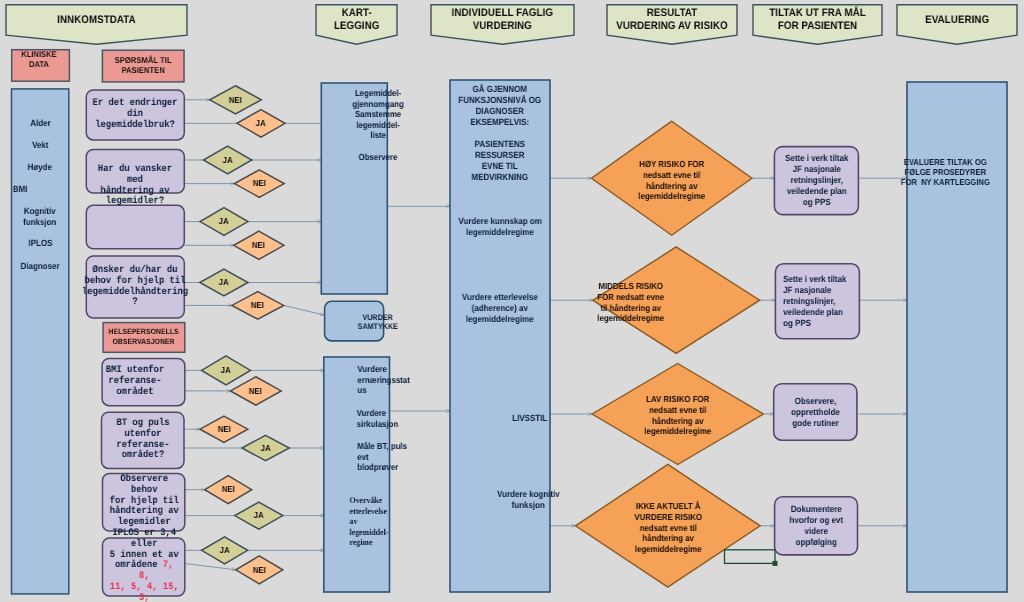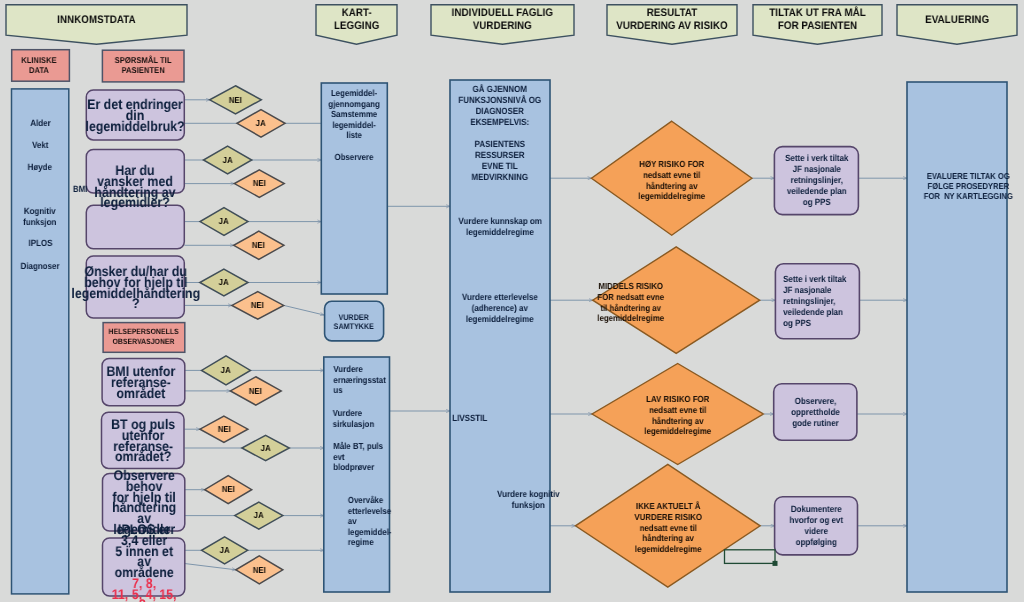--- a/index.html
+++ b/index.html
@@ -7,23 +7,23 @@
 body{width:1024px;height:602px;background:#d9dad9;overflow:hidden;
      font-family:"Liberation Sans",sans-serif;-webkit-font-smoothing:antialiased;text-rendering:geometricPrecision;}
 #stage{position:relative;width:1024px;height:602px;background:#d9dad9;}
 svg#shapes{position:absolute;left:0;top:0;width:1024px;height:602px;}
 .lbl{position:absolute;white-space:pre-line;text-align:center;color:#0d1f3c;
      font-weight:bold;line-height:1.185;pointer-events:none;}
 .lbl > span{display:inline-block;transform:scaleX(0.885);-webkit-font-smoothing:antialiased;will-change:transform;}
 .banner-lbl{font-size:11px;line-height:12.6px;letter-spacing:0.1px;color:#0c0c0c;}
 .header-lbl{font-size:8.5px;line-height:9.9px;color:#1a1110;letter-spacing:0.1px;}
 .panel-item{font-size:9px;margin-top:15px;}
-.q-lbl{font-size:14px;line-height:10.75px;}
+.q-lbl{font-size:10px;line-height:10.75px;font-family:Liberation Mono, monospace;}
 .dec-lbl{font-size:8.8px;color:#120d07;}
-.kart-lbl{font-size:8.9px;}
+.kart-lbl{font-size:8.9px;padding-left:24px;}
 .faglig-lbl{font-size:9px;line-height:11.05px;}
 .risk-lbl{font-size:8.9px;line-height:10.8px;color:#1b1007;}
 .tiltak-lbl{font-size:9px;line-height:10.95px;}
 .eval-lbl{font-size:8.6px;}
 .red{color:#ea2f4c;}
 </style>
 </head>
 <body>
 
 <div id="stage">
@@ -132,30 +132,30 @@
       <div class="lbl banner-lbl" style="left: 6px; top: 4.7px; width: 181px; height: 30.5px; display: flex; align-items: center; justify-content: center;"><span style="white-space: pre-line;">INNKOMSTDATA</span></div>
       <div class="lbl banner-lbl" style="left: 316px; top: 4.7px; width: 81px; height: 30.5px; display: flex; align-items: center; justify-content: center;"><span style="white-space: pre-line;">KART-
 LEGGING</span></div>
       <div class="lbl banner-lbl" style="left: 431px; top: 4.7px; width: 143px; height: 30.5px; display: flex; align-items: center; justify-content: center;"><span style="white-space: pre-line;">INDIVIDUELL FAGLIG
 VURDERING</span></div>
       <div class="lbl banner-lbl" style="left: 607px; top: 4.7px; width: 130px; height: 30.5px; display: flex; align-items: center; justify-content: center;"><span style="white-space: pre-line;">RESULTAT
 VURDERING AV RISIKO</span></div>
       <div class="lbl banner-lbl" style="left: 753px; top: 4.7px; width: 129px; height: 30.5px; display: flex; align-items: center; justify-content: center;"><span style="white-space: pre-line;">TILTAK UT FRA MÅL
 FOR PASIENTEN</span></div>
       <div class="lbl banner-lbl" style="left: 897px; top: 4.7px; width: 120px; height: 30.5px; display: flex; align-items: center; justify-content: center;"><span style="white-space: pre-line;">EVALUERING</span></div>
-      <div class="lbl header-lbl" style="left: 11.7px; top: 49.7px; width: 55px; height: 31.5px; display: flex; align-items: center; justify-content: center; font-size: 8.4px; line-height: 9.8px; border-radius: 7px;"><span style="white-space: pre-line;">KLINISKE
+      <div class="lbl header-lbl" style="left: 11.7px; top: 49.7px; width: 55px; height: 31.5px; display: flex; justify-content: center; font-size: 8.4px; line-height: 9.8px; border-radius: 7px;"><span style="white-space: pre-line;">KLINISKE
 DATA</span></div>
       <div class="lbl header-lbl" style="left: 102.4px; top: 50.2px; width: 81.6px; height: 31.7px; display: flex; align-items: center; justify-content: center; font-size: 8.5px; line-height: 9.9px;"><span style="white-space: pre-line;">SPØRSMÅL TIL
 PASIENTEN</span></div>
       <div class="lbl header-lbl" style="left: 103.1px; top: 322.6px; width: 81.7px; height: 29.7px; display: flex; align-items: center; justify-content: center; font-size: 7.7px; line-height: 10.1px;"><span style="white-space: pre-line;">HELSEPERSONELLS
 OBSERVASJONER</span></div>
       <div class="lbl panel-item" style="left: 11.5px; top: 103.3px; width: 57.3px; height: 11px; display: flex; align-items: flex-start; justify-content: center;"><span style="white-space: pre-line;">Alder</span></div>
       <div class="lbl panel-item" style="left: 11.5px; top: 125.2px; width: 57.3px; height: 11px; display: flex; align-items: flex-start; justify-content: center;"><span style="white-space: pre-line;">Vekt</span></div>
       <div class="lbl panel-item" style="left: 11.5px; top: 146.9px; width: 57.3px; height: 11px; display: flex; align-items: flex-start; justify-content: center;"><span style="white-space: pre-line;">Høyde</span></div>
-      <div class="lbl panel-item" style="left: 11.5px; top: 169px; width: 77px; height: 11px; display: flex; align-items: flex-start; justify-content: flex-end;"><span style="white-space: pre-line;">BMI</span></div>
+      <div class="lbl panel-item" style="left: 11.5px; top: 169px; width: 77px; height: 11px; display: flex; align-items: flex-start; justify-content: flex-start;"><span style="white-space: pre-line;">BMI</span></div>
       <div class="lbl panel-item" style="left: 11.5px; top: 190.9px; width: 57.3px; height: 11px; display: flex; align-items: flex-start; justify-content: center;"><span style="white-space: pre-line;">Kognitiv
 funksjon</span></div>
       <div class="lbl panel-item" style="left: 11.5px; top: 223.1px; width: 57.3px; height: 11px; display: flex; align-items: flex-start; justify-content: center;"><span style="white-space: pre-line;">IPLOS</span></div>
       <div class="lbl panel-item" style="left: 11.5px; top: 245.7px; width: 57.3px; height: 11px; display: flex; align-items: flex-start; justify-content: center;"><span style="white-space: pre-line;">Diagnoser</span></div>
       <div class="lbl q-lbl" style="left: 86.3px; top: 89.9px; width: 98px; height: 50px; display: flex; align-items: center; justify-content: center;"><span style="white-space: pre-line;">Er det endringer din
 legemiddelbruk?</span></div>
       <div class="lbl q-lbl" style="left: 86.3px; top: 149.5px; width: 98px; height: 43.5px; display: flex; align-items: center; justify-content: center; margin-top: 15px;"><span style="white-space: pre-line;">Har du vansker med
 håndtering av
 legemidler?</span></div>
       <div class="lbl q-lbl" style="left: 86.3px; top: 256px; width: 98px; height: 62px; display: flex; align-items: center; justify-content: center;"><span style="white-space: pre-line;">Ønsker du/har du
@@ -186,40 +186,40 @@
       <div class="lbl kart-lbl" style="left: 324.6px; top: 312.6px; width: 59px; height: 11px; display: flex; align-items: flex-start; justify-content: center; font-size: 8.1px; line-height: 9.4px;"><span style="white-space: pre-line;">VURDER
 SAMTYKKE</span></div>
       <div class="lbl kart-lbl" style="left: 330.1px; top: 363.8px; width: 58.7px; height: 11px; display: flex; align-items: flex-start; justify-content: flex-start;"><span style="white-space: pre-line; text-align: left;">Vurdere
 ernæringsstat
 us</span></div>
       <div class="lbl kart-lbl" style="left: 330.1px; top: 408px; width: 58.7px; height: 11px; display: flex; align-items: flex-start; justify-content: flex-start;"><span style="white-space: pre-line; text-align: left;">Vurdere
 sirkulasjon</span></div>
       <div class="lbl kart-lbl" style="left: 330.1px; top: 440.5px; width: 58.7px; height: 11px; display: flex; align-items: flex-start; justify-content: flex-start;"><span style="white-space: pre-line; text-align: left;">Måle BT, puls
 evt
 blodprøver</span></div>
-      <div class="lbl kart-lbl" style="left: 345px; top: 495.4px; width: 58.7px; height: 11px; display: flex; align-items: flex-start; justify-content: flex-start;"><span style="white-space: pre-line; text-align: left;">Overvåke
+      <div class="lbl kart-lbl" style="left: 323px; top: 495.4px; width: 58.7px; height: 11px; display: flex; align-items: flex-start; justify-content: flex-start; font-family: Liberation Serif, serif;"><span style="white-space: pre-line; text-align: left;">Overvåke
 etterlevelse
 av
 legemiddel-
 regime</span></div>
       <div class="lbl faglig-lbl" style="left: 450px; top: 83.5px; width: 100px; height: 11px; display: flex; align-items: flex-start; justify-content: center;"><span style="white-space: pre-line;">GÅ GJENNOM
 FUNKSJONSNIVÅ OG
 DIAGNOSER
 EKSEMPELVIS:
 
 PASIENTENS
 RESSURSER
 EVNE TIL
 MEDVIRKNING</span></div>
       <div class="lbl faglig-lbl" style="left: 450px; top: 215.6px; width: 100px; height: 11px; display: flex; align-items: flex-start; justify-content: center;"><span style="white-space: pre-line;">Vurdere kunnskap om
 legemiddelregime</span></div>
       <div class="lbl faglig-lbl" style="left: 450px; top: 292px; width: 100px; height: 11px; display: flex; align-items: flex-start; justify-content: center;"><span style="white-space: pre-line;">Vurdere etterlevelse
 (adherence) av
 legemiddelregime</span></div>
-      <div class="lbl faglig-lbl" style="left: 450px; top: 412.8px; width: 100px; height: 11px; display: flex; align-items: flex-start; justify-content: flex-start;"><span style="white-space: pre-line;">LIVSSTIL</span></div>
+      <div class="lbl faglig-lbl" style="left: 450px; top: 412.8px; width: 100px; height: 11px; display: flex; align-items: flex-start; justify-content: flex-end;"><span style="white-space: pre-line;">LIVSSTIL</span></div>
       <div class="lbl faglig-lbl" style="left: 450px; top: 489.1px; width: 100px; height: 11px; display: flex; align-items: flex-start; justify-content: center; padding-left: 28px;"><span style="white-space: pre-line;">Vurdere kognitiv
 funksjon</span></div>
       <div class="lbl risk-lbl" style="left: 591.5px; top: 123.2px; width: 160.4px; height: 114px; display: flex; align-items: center; justify-content: center;"><span style="white-space: pre-line;">HØY RISIKO FOR
 nedsatt evne til
 håndtering av
 legemiddelregime</span></div>
       <div class="lbl risk-lbl" style="left: 592.7px; top: 248.95px; width: 167px; height: 106.5px; display: flex; align-items: center; "><span style="white-space: pre-line;">MIDDELS RISIKO
 FOR nedsatt evne
 til håndtering av
 legemiddelregime</span></div>
@@ -242,21 +242,21 @@
 retningslinjer,
 veiledende plan
 og PPS</span></div>
       <div class="lbl tiltak-lbl" style="left: 777.7px; top: 383.7px; width: 75.2px; height: 56.5px; display: flex; align-items: center; justify-content: center;"><span style="white-space: pre-line;">Observere,
 opprettholde
 gode rutiner</span></div>
       <div class="lbl tiltak-lbl" style="left: 778.6px; top: 496.7px; width: 74.9px; height: 58.2px; display: flex; align-items: center; justify-content: center;"><span style="white-space: pre-line;">Dokumentere
 hvorfor og evt
 videre
 oppfølging</span></div>
-      <div class="lbl eval-lbl" style="left: 895px; top: 171px; width: 124px; height: 11px; display: flex; align-items: flex-start; justify-content: flex-end;"><span style="white-space: pre-line;">EVALUERE TILTAK OG
+      <div class="lbl eval-lbl" style="left: 895px; top: 157px; width: 124px; height: 11px; display: flex; align-items: flex-start; justify-content: flex-start;"><span style="white-space: pre-line;">EVALUERE TILTAK OG
 FØLGE PROSEDYRER
 FOR &nbsp;NY KARTLEGGING</span></div>
       <div class="lbl dec-lbl" style="left: 209.7px; top: 85.75px; width: 51.6px; height: 28.1px; display: flex; align-items: center; justify-content: center;"><span style="white-space: pre-line;">NEI</span></div>
       <div class="lbl dec-lbl" style="left: 237px; top: 109.55px; width: 48px; height: 27.5px; display: flex; align-items: center; justify-content: center;"><span style="white-space: pre-line;">JA</span></div>
       <div class="lbl dec-lbl" style="left: 203.45px; top: 146.05px; width: 48.3px; height: 27.9px; display: flex; align-items: center; justify-content: center;"><span style="white-space: pre-line;">JA</span></div>
       <div class="lbl dec-lbl" style="left: 234.4px; top: 169.9px; width: 49.8px; height: 27.4px; display: flex; align-items: center; justify-content: center;"><span style="white-space: pre-line;">NEI</span></div>
       <div class="lbl dec-lbl" style="left: 200.05px; top: 207.7px; width: 47.9px; height: 27.8px; display: flex; align-items: center; justify-content: center;"><span style="white-space: pre-line;">JA</span></div>
       <div class="lbl dec-lbl" style="left: 233.7px; top: 231.2px; width: 50.2px; height: 28.2px; display: flex; align-items: center; justify-content: center;"><span style="white-space: pre-line;">NEI</span></div>
       <div class="lbl dec-lbl" style="left: 199.8px; top: 269.15px; width: 48.2px; height: 26.7px; display: flex; align-items: center; justify-content: center;"><span style="white-space: pre-line;">JA</span></div>
       <div class="lbl dec-lbl" style="left: 231.9px; top: 291.55px; width: 51.8px; height: 27.7px; display: flex; align-items: center; justify-content: center;"><span style="white-space: pre-line;">NEI</span></div>

